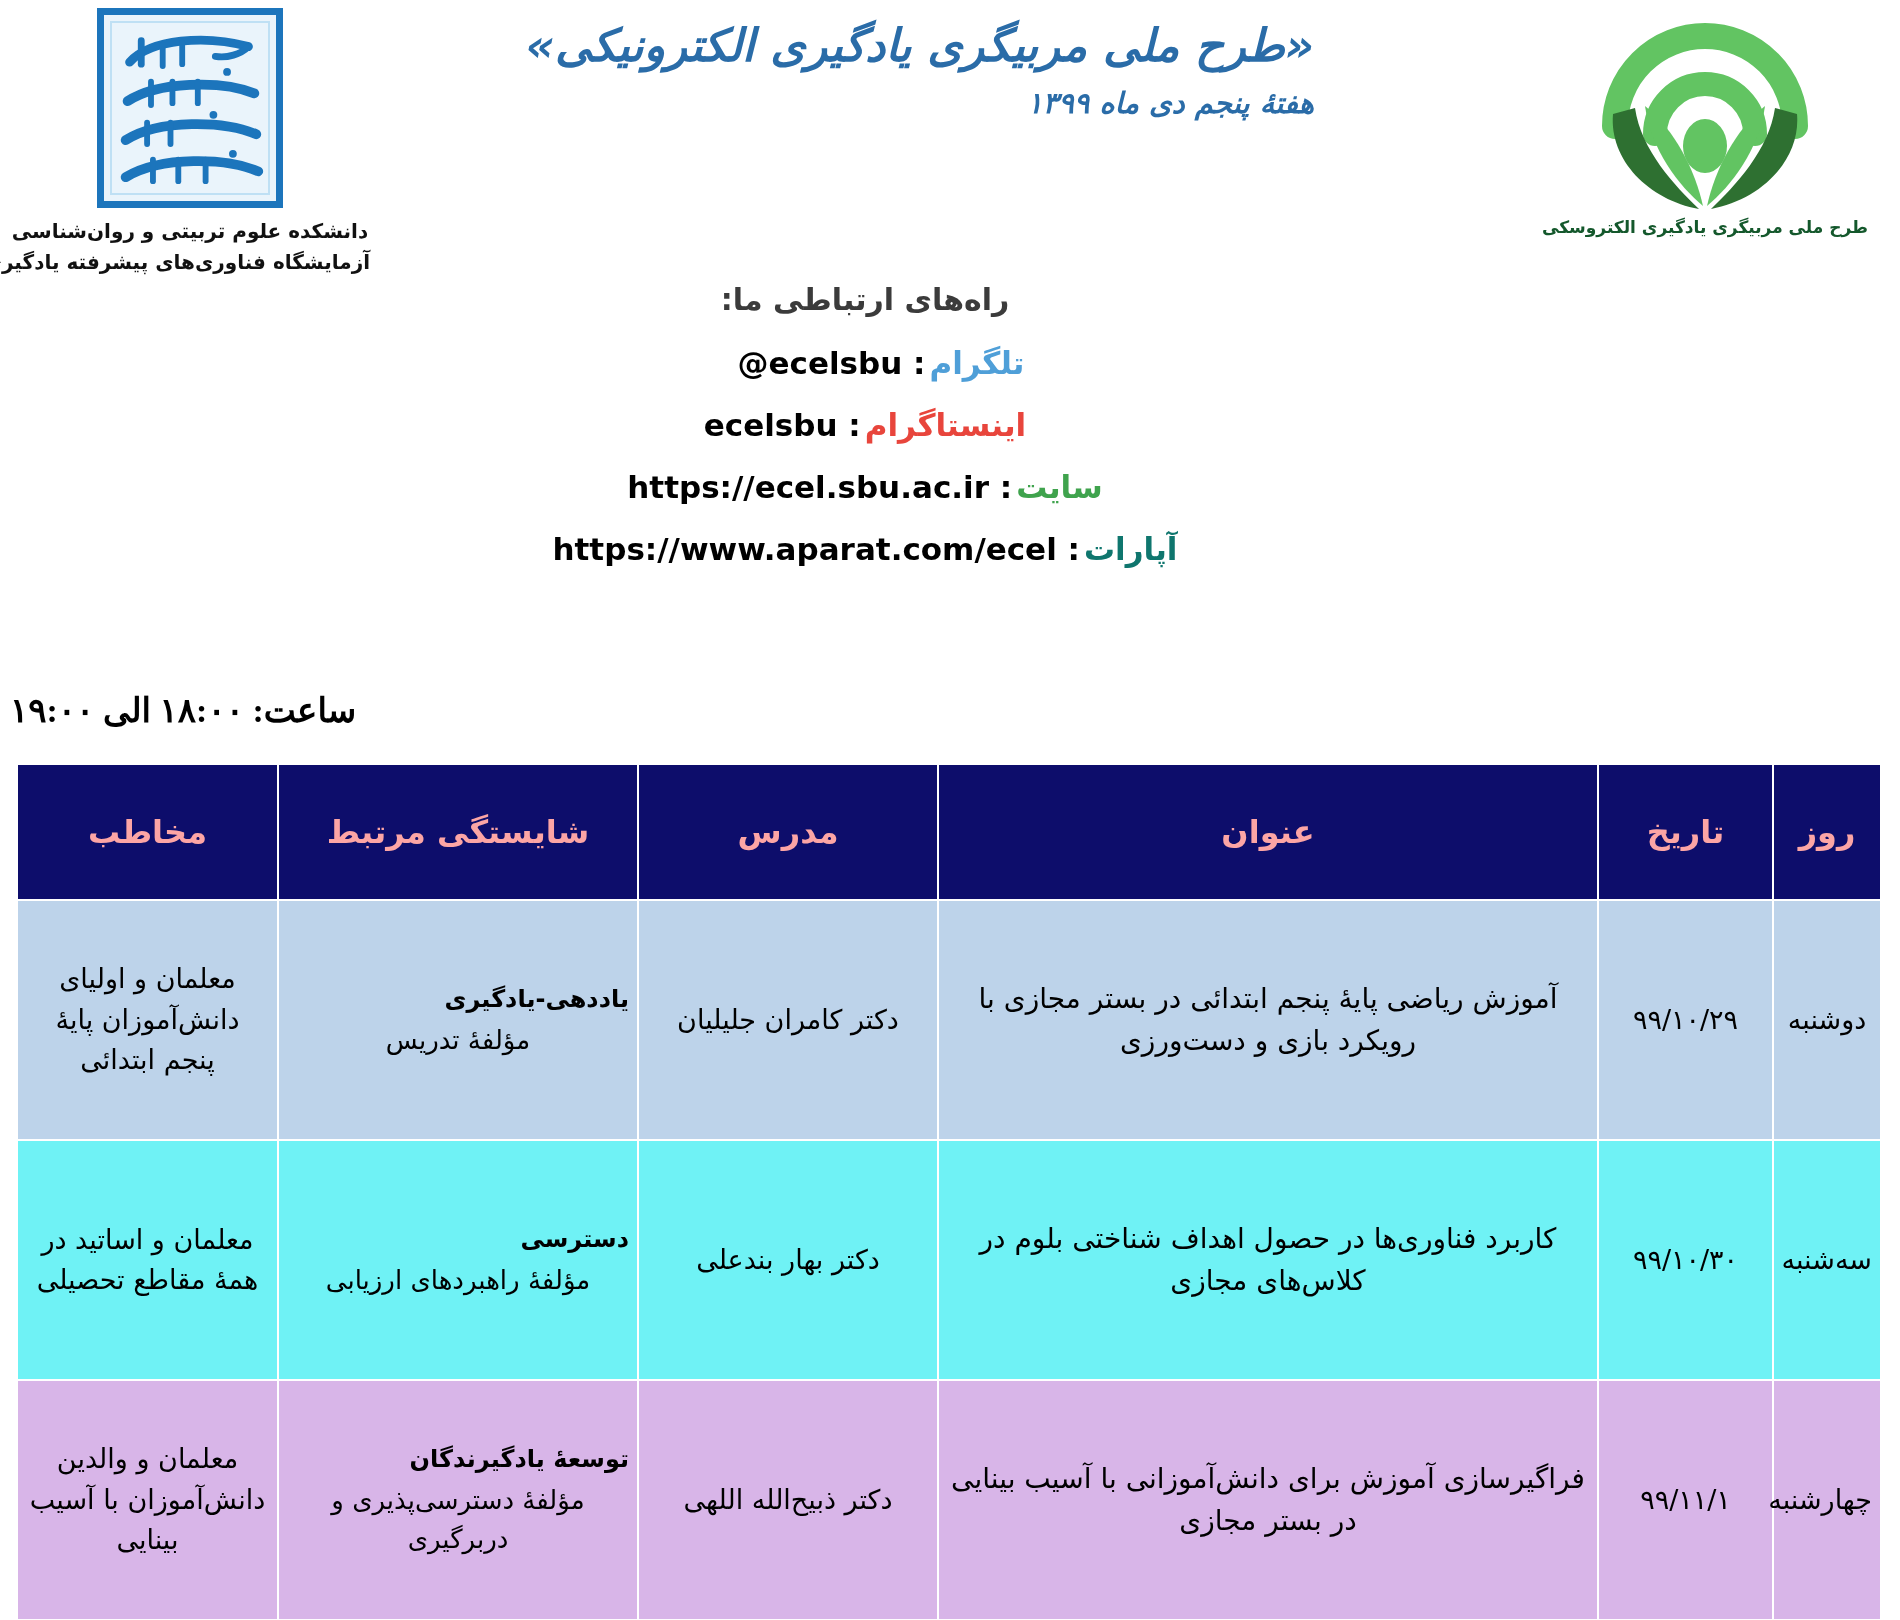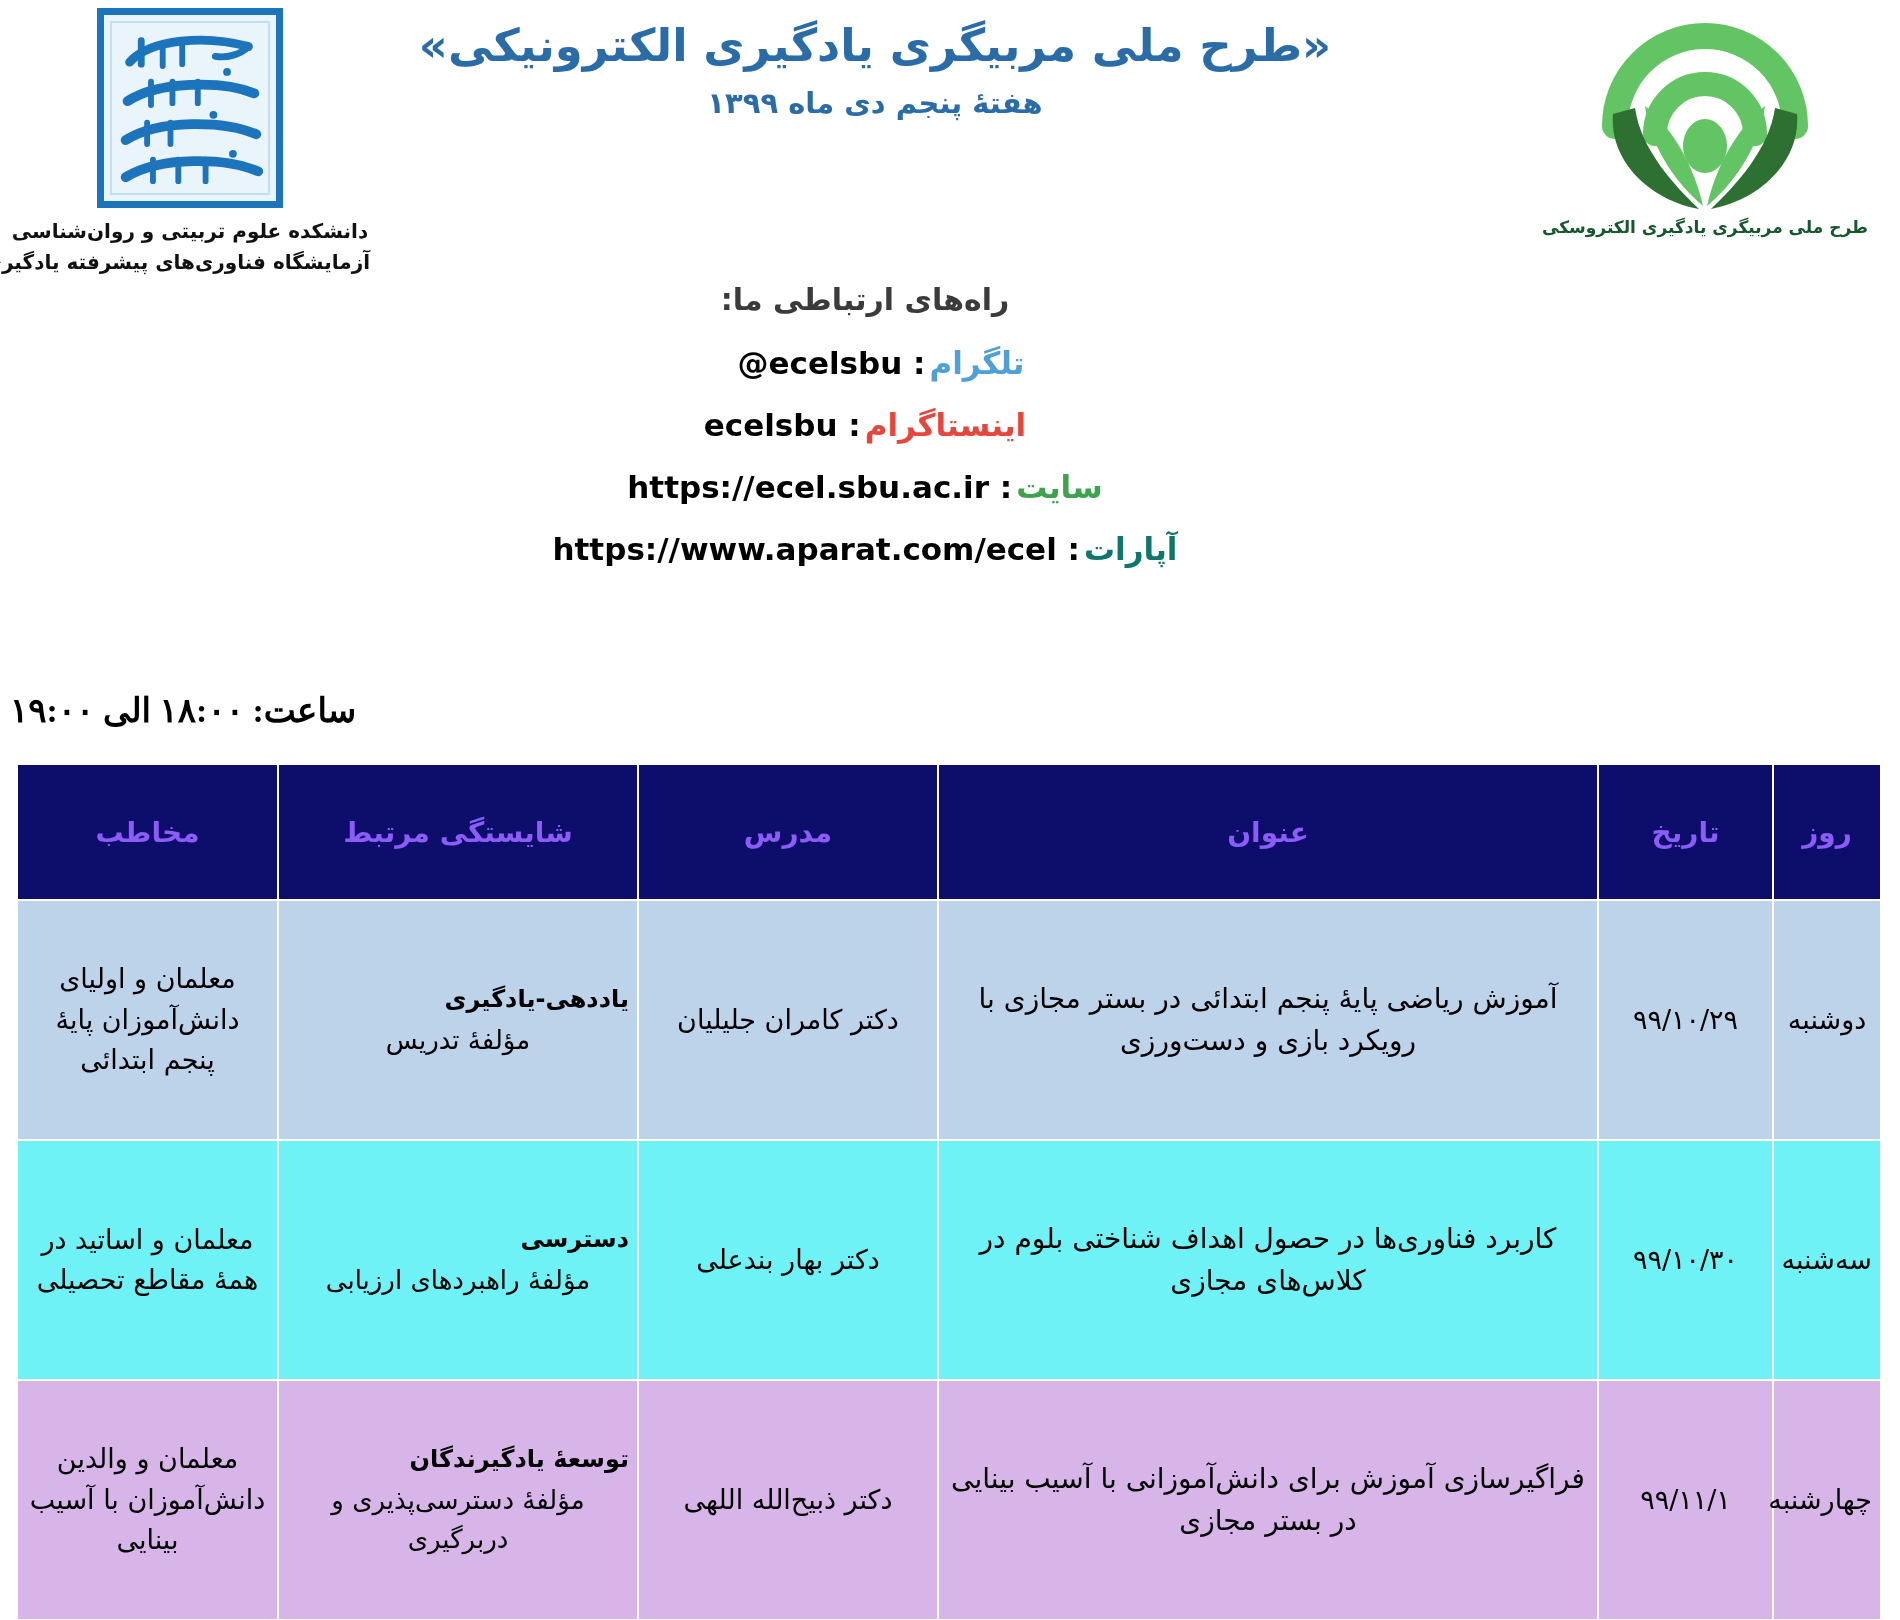--- a/index.html
+++ b/index.html
@@ -56,24 +56,24 @@
     color: #111111;
     line-height: 1.55;
     margin-top: 8px;
     text-align: center;
     white-space: nowrap;
   }
 
   
   .title-block {
     position: absolute;
-    left: 400px;
+    left: 364px;
     top: 18px;
     width: 950px;
-    text-align: center;
+    font-style: italic;
   }
   .main-title {
     color: #2a6ca8;
     font-size: 45px;
     font-weight: bold;
     line-height: 1.25;
     white-space: nowrap;
   }
   .sub-title {
     color: #2a6ca8;
@@ -190,22 +190,22 @@
   }
   table.sched th,
   table.sched td {
     border: 2px solid #ffffff;
     vertical-align: middle;
     text-align: center;
     padding: 6px 8px;
   }
   table.sched thead th {
     background: #0d0d6b;
-    color: #8b5cf6;
-    font-size: 28px;
+    color: #fca5a5;
+    font-size: 32px;
     font-weight: bold;
     height: 122px;
   }
   table.sched tbody td {
     color: #000000;
     font-size: 27px;
     line-height: 1.5;
     height: 226px;
   }
   table.sched tbody td.c-day,

